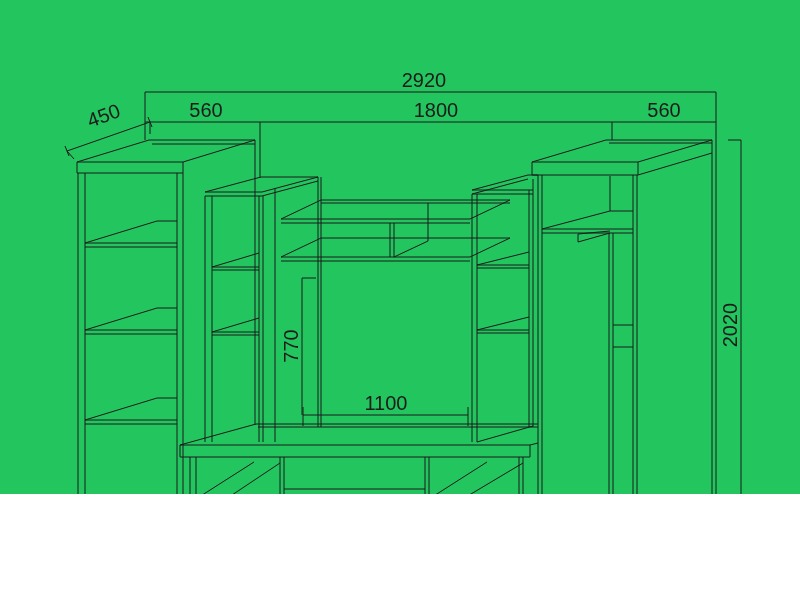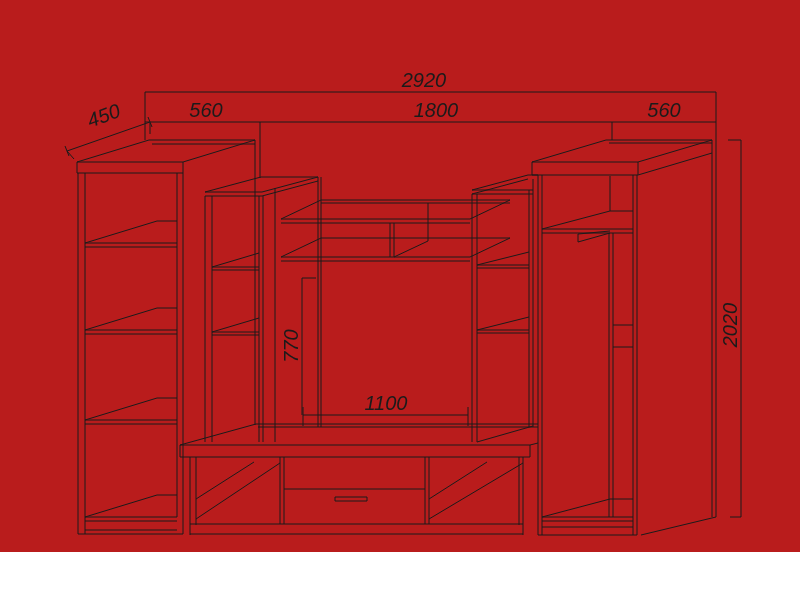--- a/index.html
+++ b/index.html
@@ -1,17 +1,17 @@
 <!DOCTYPE html>
 <html><head>
 <meta charset="utf-8">
 <style>
   html,body{margin:0;padding:0;background:#ffffff;}
-  .stage{position:relative;width:800px;height:552px;background:#b91c1c;overflow:hidden;
-         font-family:"Liberation Sans", sans-serif;font-style:italic;}
+  .stage{position:relative;width:800px;height:494px;background:#22c55e;overflow:hidden;
+         font-family:"Liberation Sans", sans-serif;}
   svg{display:block;}
   svg line, svg polyline{stroke:#1b1b1b;stroke-width:1;fill:none;}
   svg text{fill:#1b1b1b;font-family:"Liberation Sans", sans-serif;font-size:20px;}
   .mid{text-anchor:middle;}
 </style>
 </head>
 <body>
 
 <div class="stage">
 <svg width="800" height="600" viewBox="0 0 800 600">

